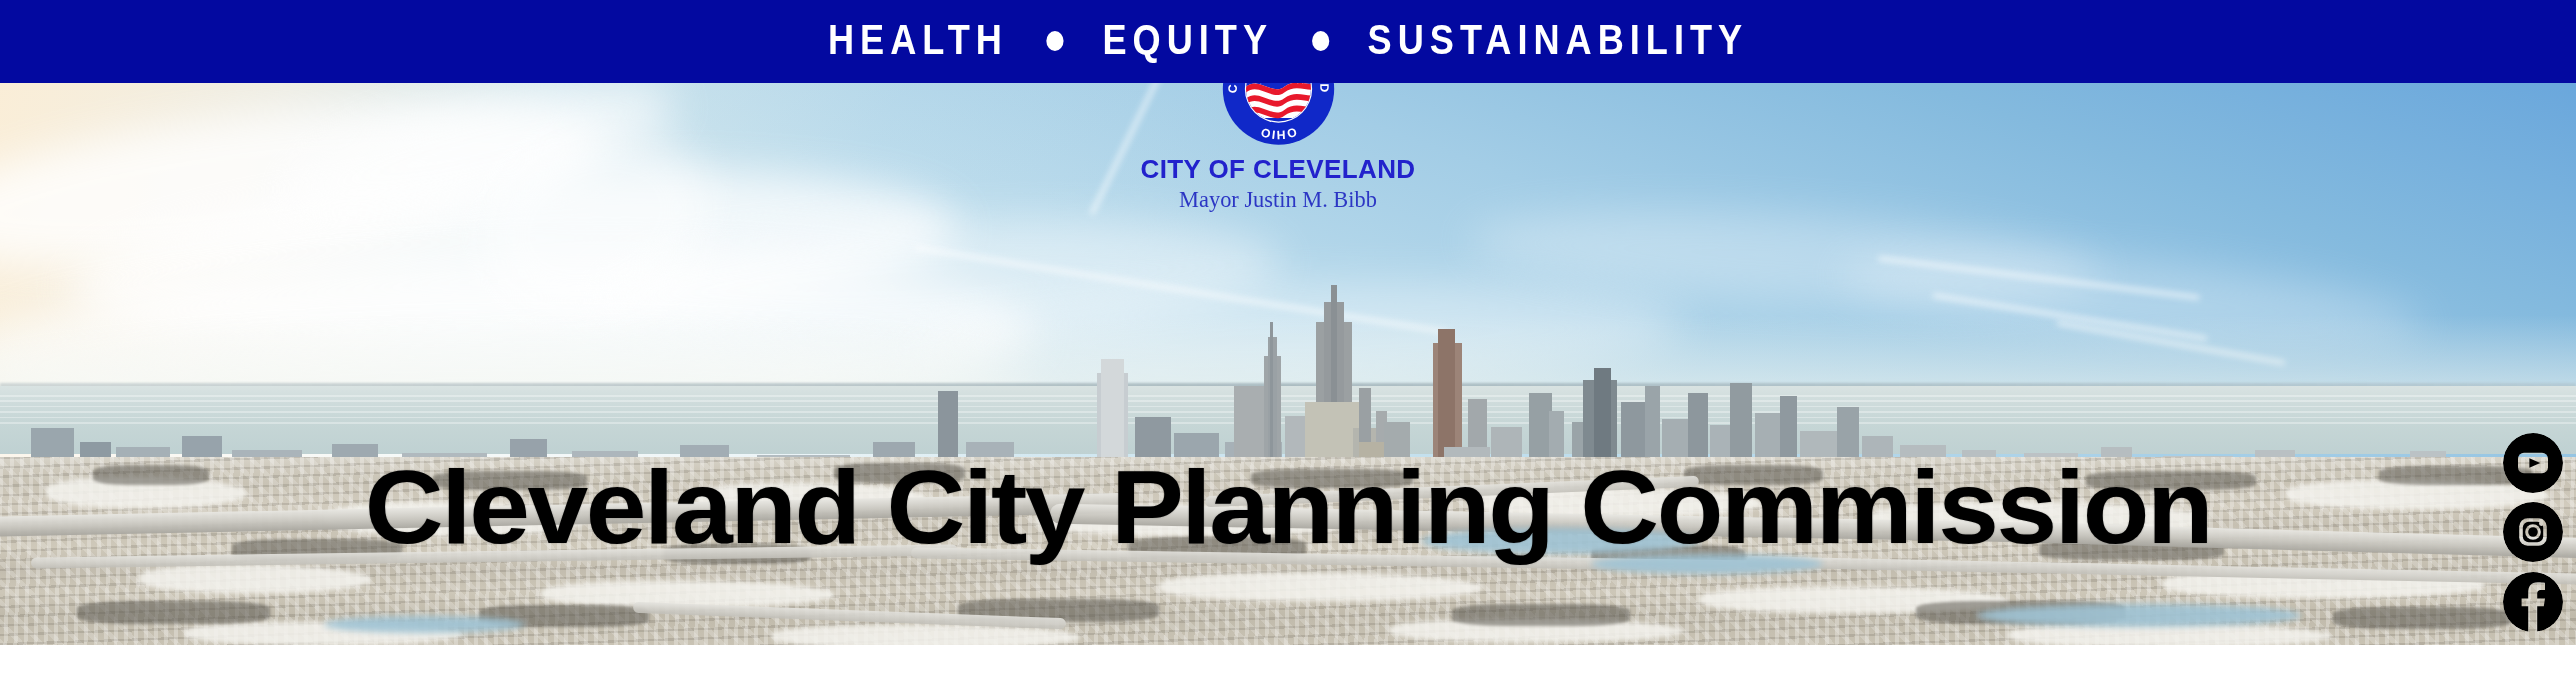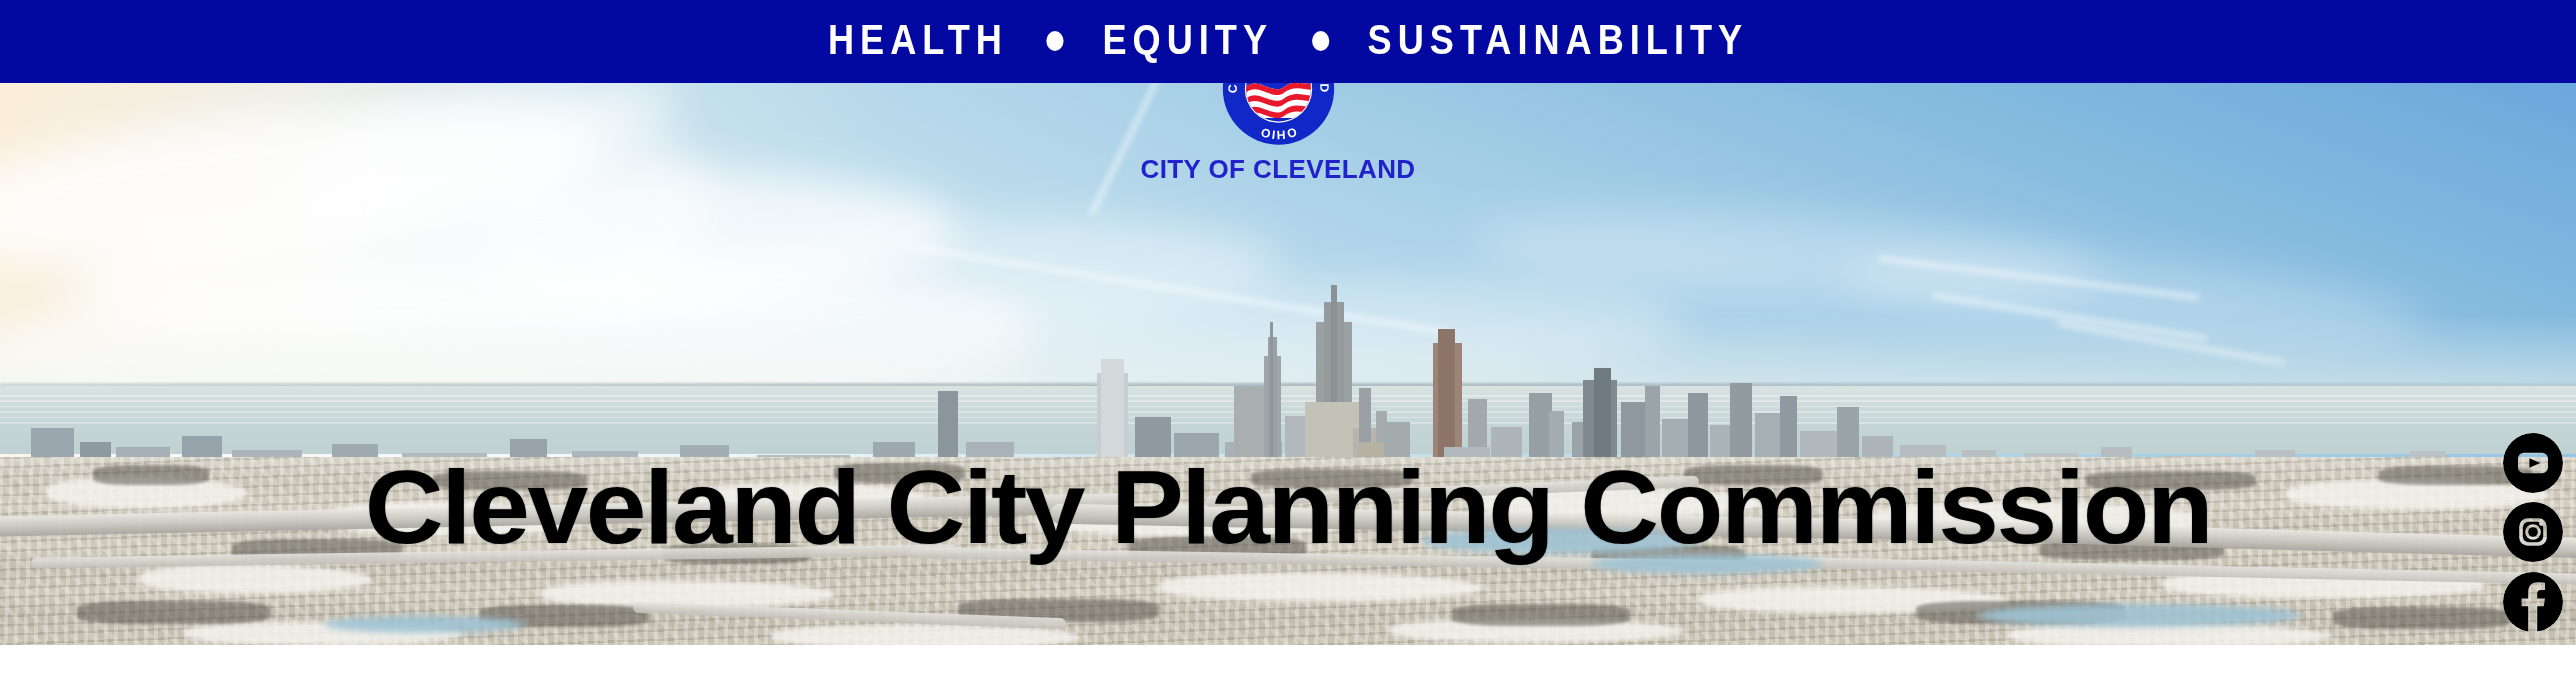--- a/index.html
+++ b/index.html
@@ -406,20 +406,21 @@
         <polygon points="130,62 132.3,68.4 139,68.4 133.6,72.4 135.7,79 130,75 124.3,79 126.4,72.4 121,68.4 127.7,68.4" transform="scale(0.9) translate(8,2)"></polygon>
         <polygon points="150,74 152.3,80.4 159,80.4 153.6,84.4 155.7,91 150,87 144.3,91 146.4,84.4 141,80.4 147.7,80.4" transform="translate(0,6) scale(0.86) translate(10,8)"></polygon>
       </g>
     </g>
     <g fill="#ffffff" font-family="'Liberation Sans', sans-serif" font-weight="700" font-size="21" letter-spacing="1.4">
       <text><textPath href="#ringTop" startOffset="50%" text-anchor="middle">CITY OF CLEVELAND</textPath></text>
       <text><textPath href="#ringBot" startOffset="50%" text-anchor="middle">OHIO</textPath></text>
     </g>
   </svg>
   <div class="city-name">CITY OF CLEVELAND</div>
+  <div class="mayor-name">Mayor Justin M. Bibb</div>
 </div>
 
 <div class="main-title">Cleveland City Planning Commission</div>
 
 <div class="tagline-banner">
   <div class="tagline-inner">
     <span class="tagline-word">HEALTH</span>
     <span class="tagline-dot"></span>
     <span class="tagline-word">EQUITY</span>
     <span class="tagline-dot"></span>

